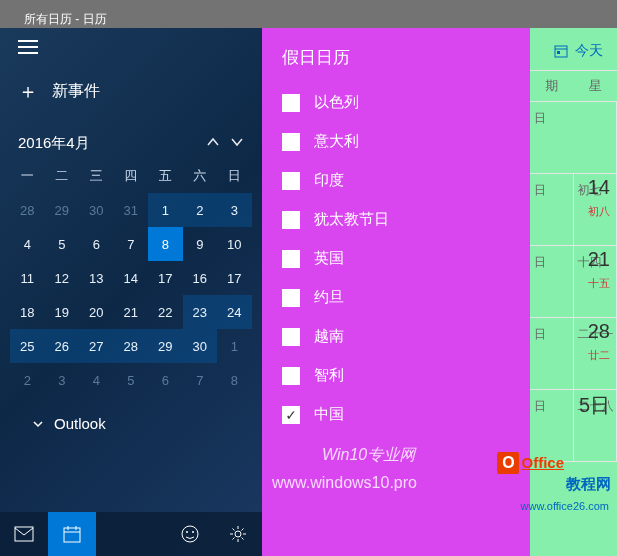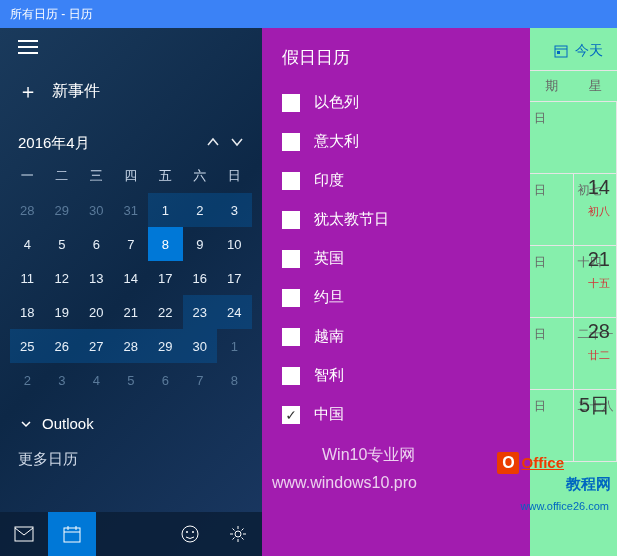--- a/index.html
+++ b/index.html
@@ -1,47 +1,47 @@
 <!DOCTYPE html>
 <html><head>
   <meta charset="utf-8">
   <style>
     * { margin: 0; padding: 0; box-sizing: border-box; font-family: "Microsoft YaHei", "Segoe UI", sans-serif; }
     body { width: 617px; height: 556px; overflow: hidden; position: relative; background: #fff; }
-    .titlebar { height: 28px; background: #3b82f6; color: #fff; display: flex; align-items: center; padding-left: 10px; font-size: 12px; }
+    .titlebar { height: 28px; background: #737373; color: #fff; display: flex; align-items: flex-end; padding-left: 24px; font-size: 12px; }
     .main { display: flex; height: 528px; position: relative; }
     .sidebar { width: 262px; background: linear-gradient(135deg, #1a3a5c 0%, #0d2847 50%, #1a3862 100%); color: #fff; position: relative; }
     .sidebar-top { padding: 12px 18px 10px 18px; }
     .hamburger { display: flex; flex-direction: column; gap: 4px; width: 20px; cursor: pointer; }
     .hamburger span { height: 2px; background: #fff; }
     .new-event { display: flex; align-items: center; gap: 14px; padding: 14px 18px; font-size: 16px; cursor: pointer; }
     .plus { font-size: 20px; font-weight: 300; }
     .month-header { display: flex; align-items: center; justify-content: space-between; padding: 8px 18px 6px 18px; font-size: 15px; margin-top: 7px; }
     .month-nav { display: flex; gap: 10px; }
     .chev { cursor: pointer; opacity: 0.9; }
     .calendar { padding: 0 10px; }
     .cal-row { display: flex; }
     .cal-cell { width: 34.5px; height: 34px; display: flex; align-items: center; justify-content: center; font-size: 13px; }
     .dow { color: #c8d6e8; font-size: 13px; }
     .dim { color: #5a7a9a; }
     .cur { color: #e8f0f8; }
     .today { background: #0078d7; }
     .week-hl { background: rgba(0,120,215,0.25); }
-    .outlook-row { display: flex; align-items: center; gap: 10px; padding: 18px 18px 8px 20px; font-size: 15px; cursor: pointer; }
+    .outlook-row { display: flex; align-items: center; gap: 10px; padding: 18px 18px 8px 32px; font-size: 15px; cursor: pointer; }
     .more-cal { padding: 10px 18px; font-size: 15px; color: #d0dae8; cursor: pointer; }
     .bottom-bar { position: absolute; bottom: 0; left: 0; width: 262px; height: 44px; background: rgba(10,30,55,0.85); display: flex; align-items: center; }
     .bb-icon { width: 48px; height: 44px; display: flex; align-items: center; justify-content: center; cursor: pointer; color: #fff; }
     .bb-active { background: #0078d7; }
     .bb-right { margin-left: auto; display: flex; }
     
-    .panel { width: 268px; background: #a21caf; color: #fff; padding: 14px 0 0 0; overflow: hidden; position: relative; }
+    .panel { width: 268px; background: #d946ef; color: #fff; padding: 14px 0 0 0; overflow: hidden; position: relative; }
     .panel-title { font-size: 17px; padding: 4px 20px 14px 20px; }
     .holiday-item { display: flex; align-items: center; gap: 14px; padding: 10px 20px; font-size: 15px; cursor: pointer; }
     .checkbox { width: 18px; height: 18px; background: #fff; flex-shrink: 0; display: flex; align-items: center; justify-content: center; color: #333; font-size: 14px; }
-    .watermark1 { position: absolute; bottom: 90px; left: 60px; font-size: 16px; color: rgba(255,255,255,0.8); pointer-events: none; }
+    .watermark1 { position: absolute; bottom: 90px; left: 60px; font-size: 16px; color: rgba(255,255,255,0.8); pointer-events: none; font-style: italic; }
     .watermark2 { position: absolute; bottom: 64px; left: 10px; font-size: 16px; color: rgba(255,255,255,0.8); pointer-events: none; }
     
     .right-col { flex: 1; background: #86efac; color: #333; font-size: 13px; overflow: hidden; }
     .today-btn { display: flex; align-items: center; justify-content: flex-end; gap: 6px; color: #0067c0; padding: 14px 14px 10px 0; font-size: 14px; cursor: pointer; }
     .day-hdr { display: flex; border-top: 1px solid #e5e5e5; border-bottom: 1px solid #e5e5e5; height: 32px; align-items: center; }
     .day-hdr span { flex: 1; text-align: center; color: #666; font-size: 13px; }
     .grid-row { display: flex; height: 72px; border-bottom: 1px solid #e5e5e5; }
     .grid-cell { flex: 1; border-right: 1px solid #e5e5e5; padding: 4px 6px; font-size: 12px; color: #666; position: relative; }
     .grid-cell .big { font-size: 20px; color: #333; position: absolute; top: 2px; right: 6px; }
     .grid-cell .lunar { position: absolute; top: 8px; left: 4px; font-size: 12px; }
@@ -155,23 +155,20 @@
             <div class="cal-cell dim">8</div>
           </div>
         </div>
     </div>
     <div class="outlook-row">
       <svg width="12" height="12" viewBox="0 0 12 12">
           <path d="M2 4 L6 8 L10 4" stroke="#fff" stroke-width="1.5" fill="none"></path>
         </svg>
       <span>Outlook</span>
     </div>
-    <div class="more-cal">
-      <span>更多日历</span>
-    </div>
     <div class="bottom-bar">
       <div class="bb-icon">
         <svg width="20" height="16" viewBox="0 0 20 16">
             <rect x="1" y="1" width="18" height="14" stroke="#fff" fill="none"></rect>
             <path d="M1 2 L10 9 L19 2" stroke="#fff" fill="none"></path>
           </svg>
       </div>
       <div class="bb-icon bb-active">
         <svg width="18" height="18" viewBox="0 0 18 18">
             <rect x="1" y="3" width="16" height="14" stroke="#fff" fill="none"></rect>

